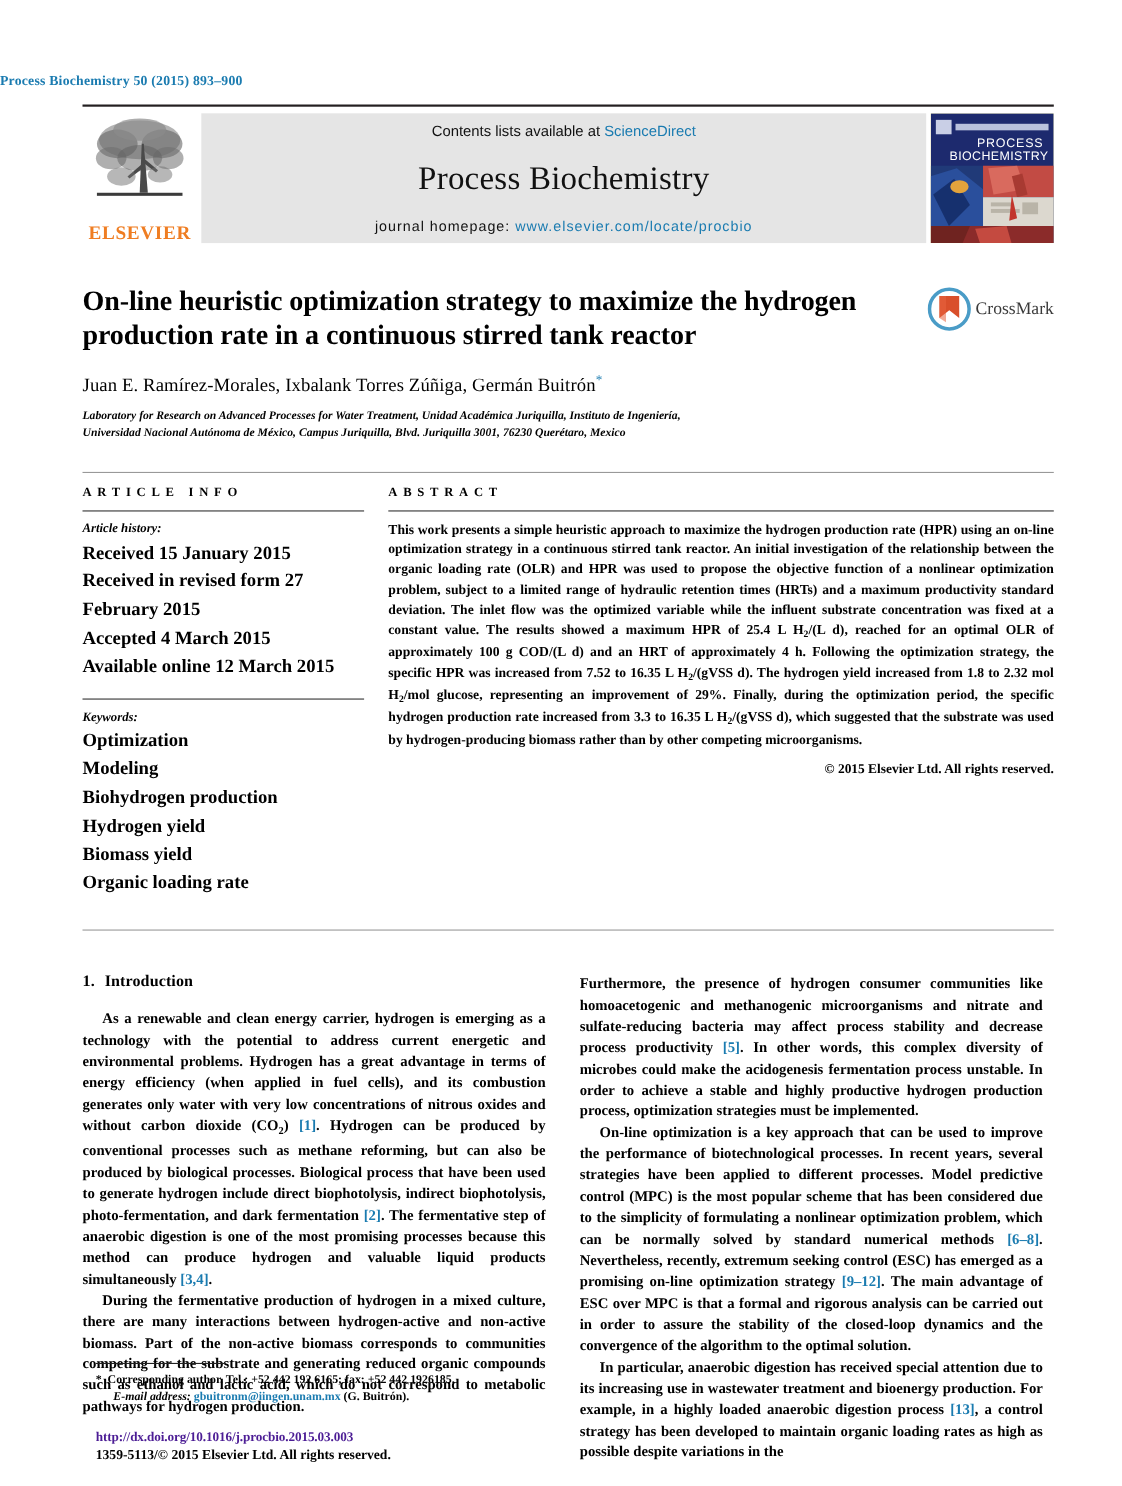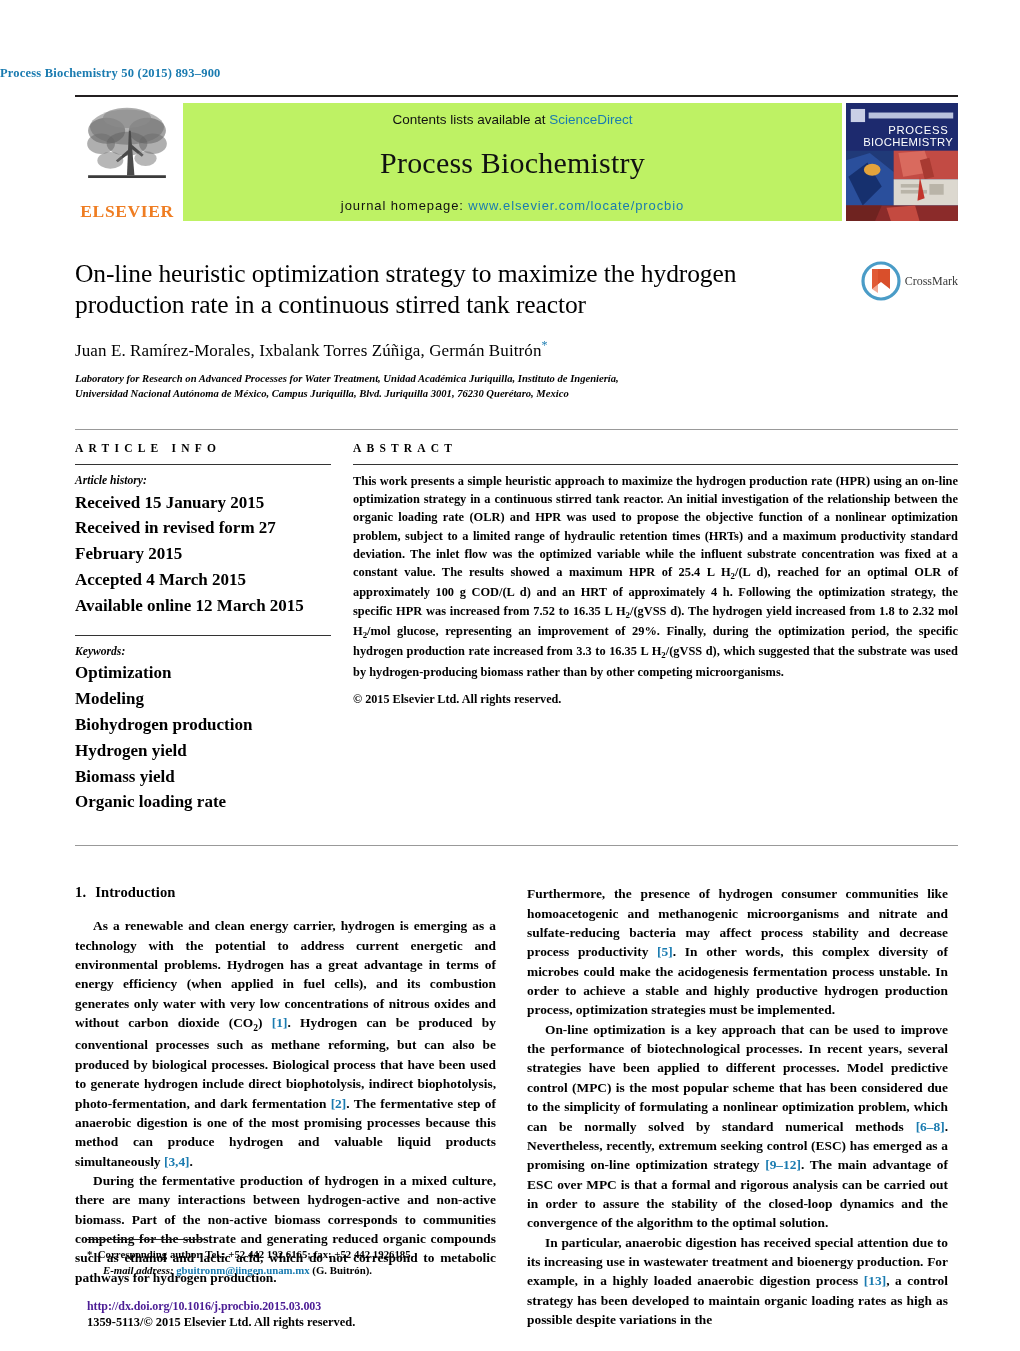--- a/index.html
+++ b/index.html
@@ -56,21 +56,21 @@
     font-family: "Liberation Serif", serif;
     font-size: 17.5px;
     font-weight: bold;
     letter-spacing: 0.6px;
     color: #ef7d22;
     line-height: 1;
     margin-top: 18px;
   }
   .journal-band {
     flex: 1 1 auto;
-    background: #bef264;
+    background: #e5e5e5;
     margin-left: 4px;
     margin-right: 4px;
     display: flex;
     flex-direction: column;
     justify-content: space-between;
     align-items: center;
     padding: 9px 0 8px 0;
     box-sizing: border-box;
   }
   .contents-line {
@@ -108,21 +108,21 @@
 
   
   .title-block {
     margin: 38px 62px 0 75px;
     position: relative;
   }
   .paper-title {
     font-family: "Liberation Serif", serif;
     font-size: 25.5px;
     line-height: 1.20;
-    font-weight: normal;
+    font-weight: bold;
     color: #000;
     margin: 0;
     width: 755px;
     letter-spacing: -0.1px;
   }
   .authors {
     font-family: "Liberation Serif", serif;
     font-size: 17px;
     margin-top: 18px;
     color: #000;
@@ -142,21 +142,21 @@
   .crossmark {
     position: absolute;
     right: 0;
     top: 2px;
     display: flex;
     align-items: center;
     gap: 4px;
   }
   .crossmark-text {
     font-family: "Liberation Serif", serif;
-    font-size: 12px;
+    font-size: 16px;
     color: #3a3a3a;
   }
 
   
   .info-abstract {
     margin: 28px 62px 0 75px;
     border-top: 0.9px solid #999;
     padding-top: 12px;
     display: flex;
     gap: 22px;
@@ -188,20 +188,21 @@
   .abstract-body {
     font-family: "Liberation Serif", serif;
     font-size: 12.4px;
     line-height: 1.47;
     text-align: justify;
     font-weight: bold;
     color: #000;
   }
   .abstract-body sub { font-size: 8.8px; }
   .copyright {
+    text-align: right;
     font-size: 12.2px;
     font-weight: bold;
     margin-top: 11px;
   }
 
   
   .body-wrap {
     margin: 30px 62px 0 75px;
     border-top: 0.9px solid #999;
     padding-top: 22px;

